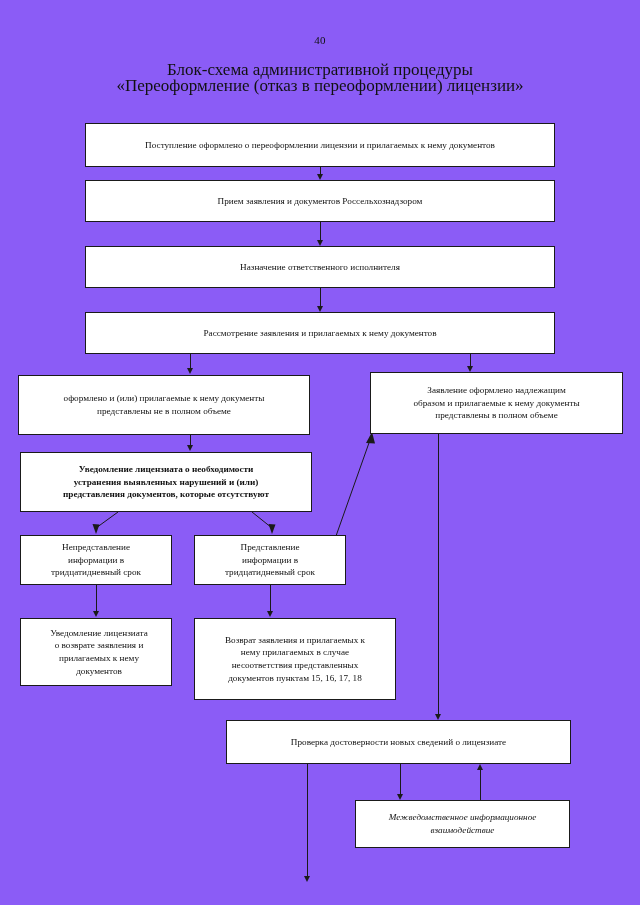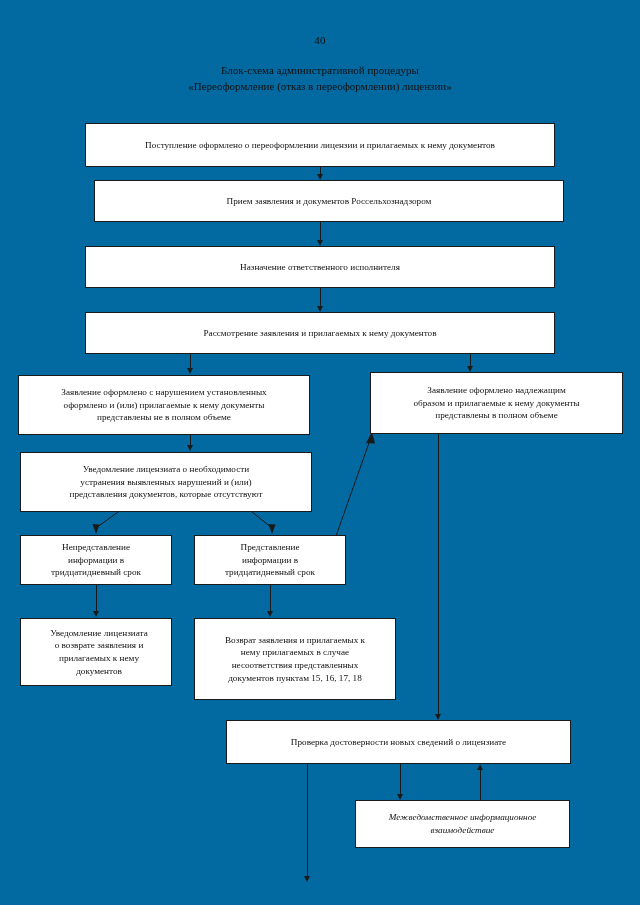--- a/index.html
+++ b/index.html
@@ -10,38 +10,38 @@
   }
   body {
     font-family: "Liberation Serif", "DejaVu Serif", serif;
     color: #111111;
   }
   #page {
     position: relative;
     width: 640px;
     height: 905px;
     overflow: hidden;
-    background: #0369a1;
+    background: #8b5cf6;
   }
   .page-number {
     position: absolute;
     top: 34px;
     left: 0;
     width: 640px;
     text-align: center;
     font-size: 11px;
     letter-spacing: 0.3px;
   }
   .chart-title {
     position: absolute;
     top: 62px;
     left: 0;
     width: 640px;
     text-align: center;
-    font-size: 11px;
+    font-size: 17px;
     line-height: 16px;
   }
   .chart-title span { display: block; }
 
   
   .node {
     position: absolute;
     box-sizing: border-box;
     border: 1px solid #1a1a1a;
     background: #ffffff;
@@ -99,55 +99,54 @@
     <span>Блок-схема административной процедуры</span>
     <span>«Переоформление (отказ в переоформлении) лицензии»</span>
   </div>
 
   <div class="node" style="left:85px; top:123px; width:470px; height:44px;">
     <div class="txt">
         <span>Поступление оформлено о переоформлении лицензии и прилагаемых к нему документов</span>
       </div>
   </div>
 
-  <div class="node" style="left:94px; top:180px; width:470px; height:42px;">
+  <div class="node" style="left:85px; top:180px; width:470px; height:42px;">
     <div class="txt">
         <span>Прием заявления и документов Россельхознадзором</span>
       </div>
   </div>
 
   <div class="node" style="left:85px; top:246px; width:470px; height:42px;">
     <div class="txt">
         <span>Назначение ответственного исполнителя</span>
       </div>
   </div>
 
   <div class="node" style="left:85px; top:312px; width:470px; height:42px;">
     <div class="txt">
         <span>Рассмотрение заявления и прилагаемых к нему документов</span>
       </div>
   </div>
 
   <div class="node" style="left:18px; top:375px; width:292px; height:60px;">
     <div class="txt">
-        <span>Заявление оформлено с нарушением установленных</span>
         <span>оформлено и (или) прилагаемые к нему документы</span>
         <span>представлены не в полном объеме</span>
       </div>
   </div>
 
   <div class="node" style="left:370px; top:372px; width:253px; height:62px;">
     <div class="txt">
         <span>Заявление оформлено надлежащим</span>
         <span>образом и прилагаемые к нему документы</span>
         <span>представлены в полном объеме</span>
       </div>
   </div>
 
-  <div class="node" style="left:20px; top:452px; width:292px; height:60px;">
+  <div class="node" style="left:20px; top:452px; width:292px; height:60px;font-weight:bold;">
     <div class="txt">
         <span>Уведомление лицензиата о необходимости</span>
         <span>устранения выявленных нарушений и (или)</span>
         <span>представления документов, которые отсутствуют</span>
       </div>
   </div>
 
   <div class="node" style="left:20px; top:535px; width:152px; height:50px;">
     <div class="txt">
         <span>Непредставление</span>

